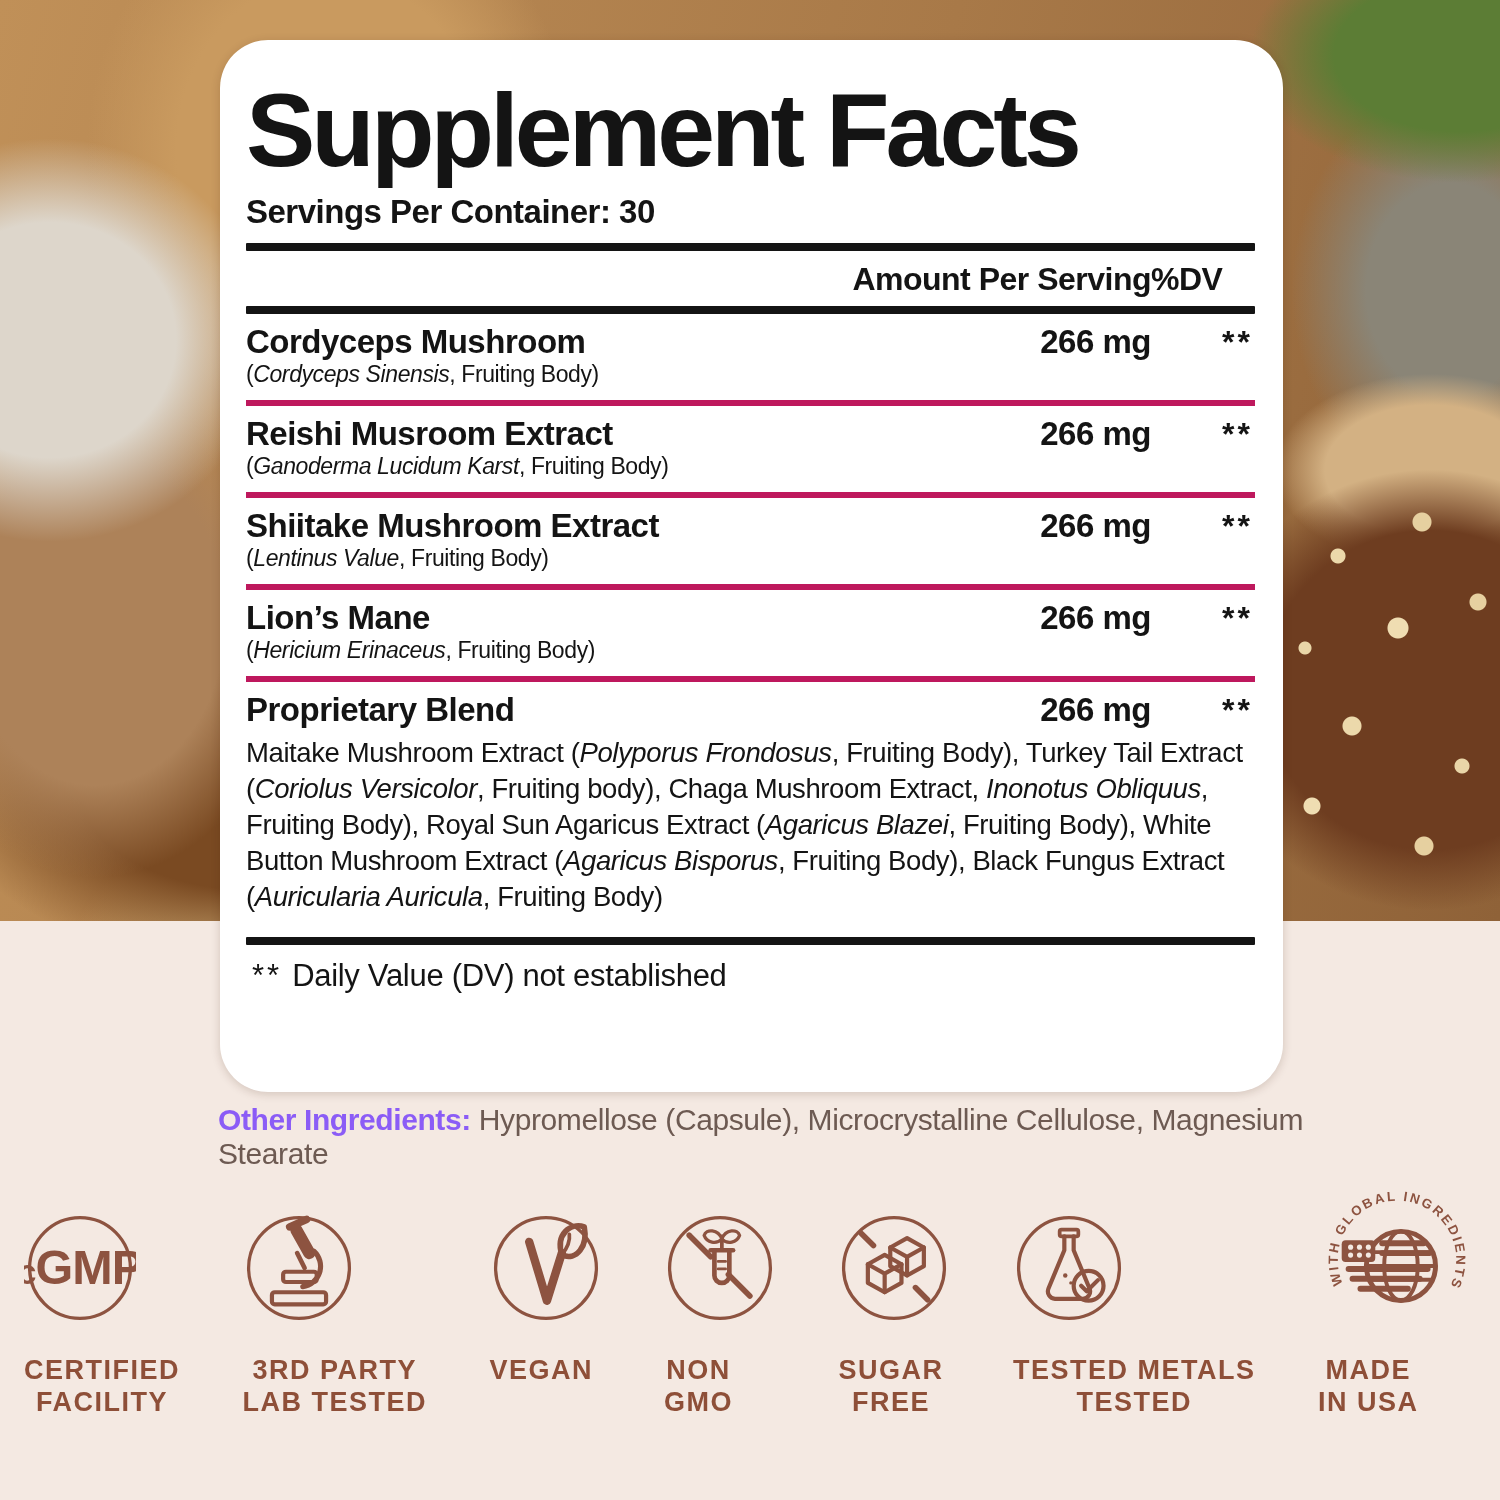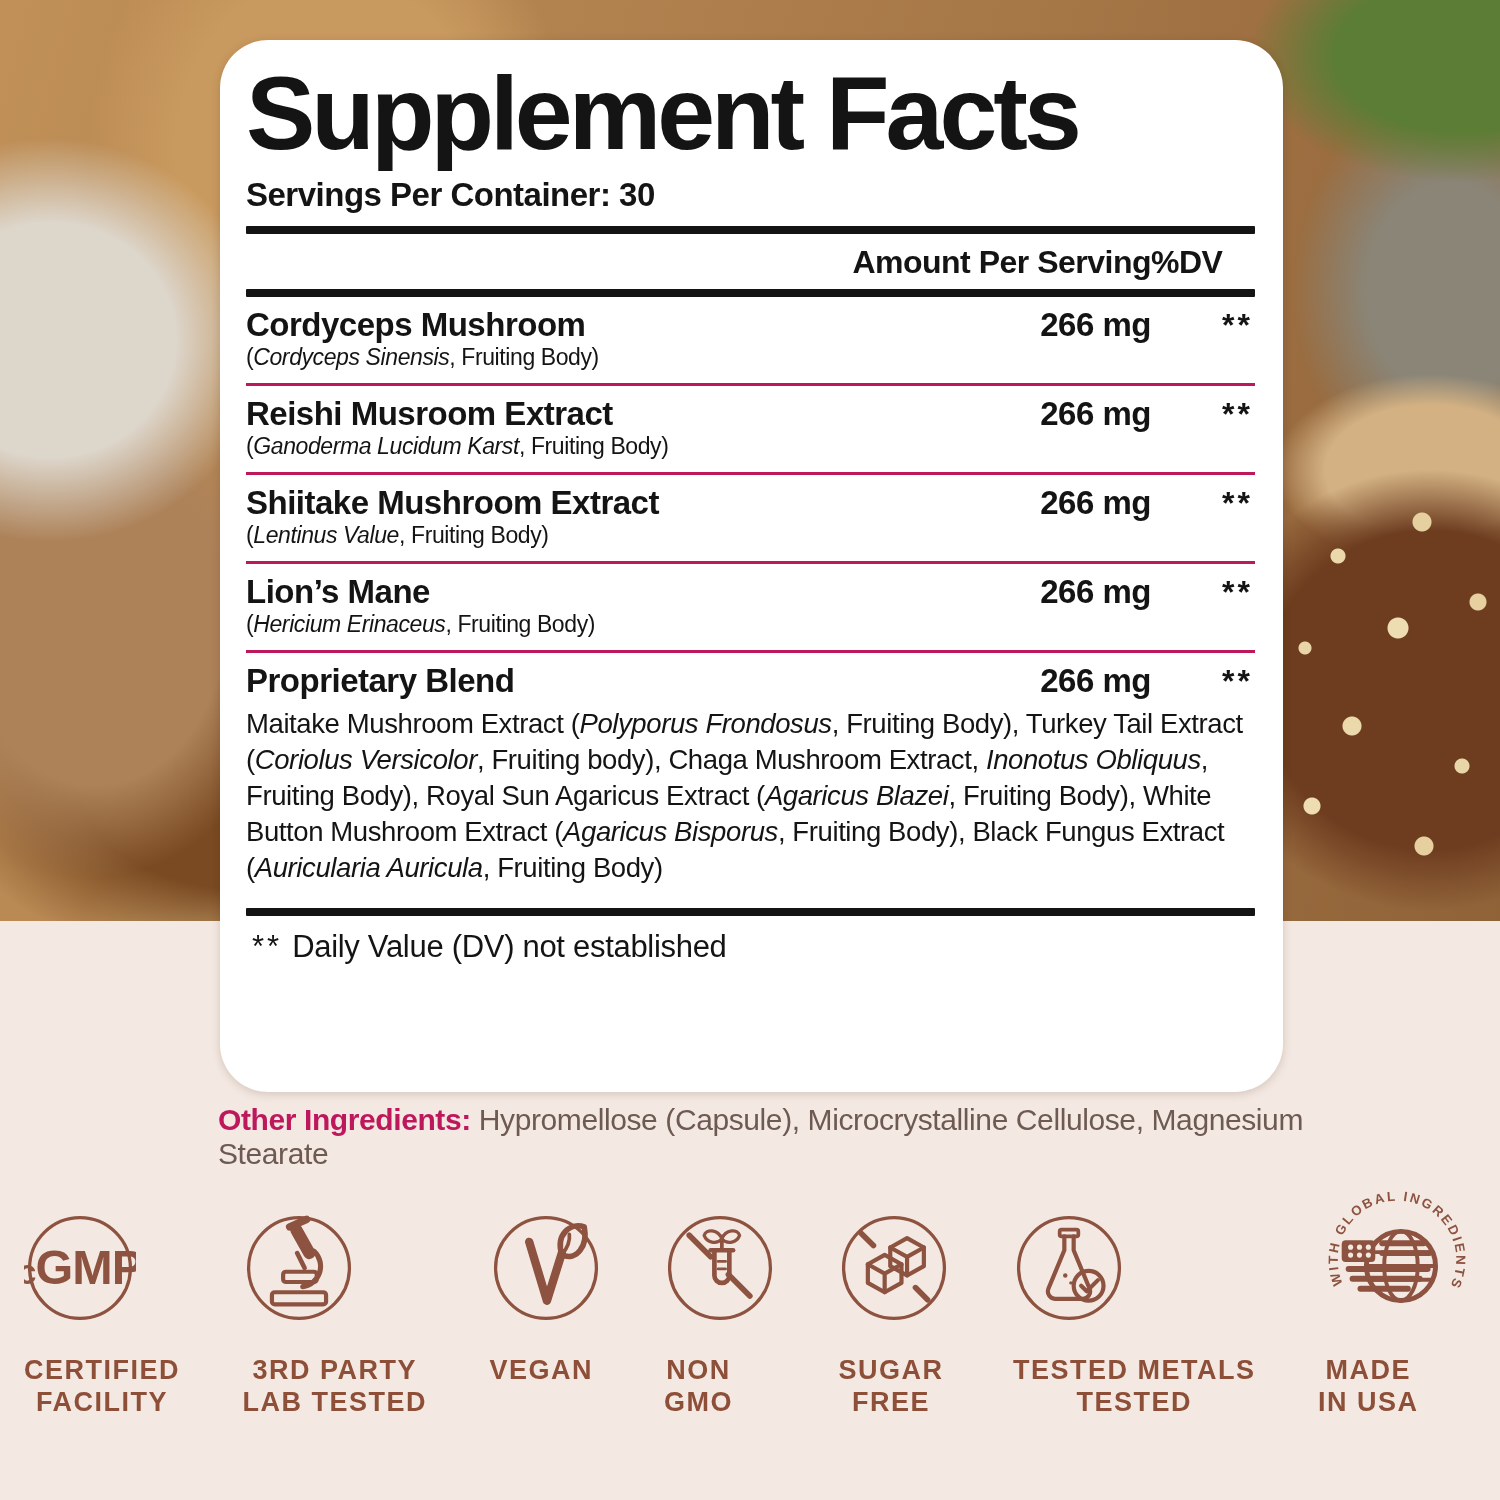--- a/index.html
+++ b/index.html
@@ -41,53 +41,53 @@
       
       radial-gradient(ellipse 430px 240px at 260px 790px,#7a4a22 0 42%,rgba(122,74,34,0) 74%),
       
       radial-gradient(ellipse 430px 210px at 400px 950px,#cdaa74 0 48%,rgba(205,170,116,0) 76%),
       linear-gradient(105deg,#c09058 0%,#a87948 55%,#8f6238 100%);
   }
   
   .card{
     position:absolute;left:220px;top:40px;width:1063px;height:1052px;
     background:#ffffff;border-radius:48px;box-sizing:border-box;
-    padding:20px 28px 0 26px;color:#141414;overflow:hidden;
+    padding:37px 28px 0 26px;color:#141414;overflow:hidden;
     box-shadow:0 2px 10px rgba(60,30,10,.18);
   }
   .sf-title{
     font-size:104px;font-weight:bold;letter-spacing:-4px;line-height:1.02;
     margin:0 0 10px 0;
   }
   .serving{font-size:33px;font-weight:bold;letter-spacing:-.5px;margin:7px 0;}
   .bar{height:8px;background:#141414;border-radius:1px;}
   .bar.top{margin-top:12px;}
   .hdr{
     display:grid;grid-template-columns:1fr max-content 104px;
     align-items:end;font-weight:bold;font-size:32px;letter-spacing:-.5px;
     padding:10px 0 8px 0;
   }
   .hdr .amt{text-align:right;}
   .hdr .dv{padding-right:2px;}
-  .row{border-bottom:3px solid #be185d;padding:9px 0 12px 0;}
+  .row{border-bottom:6px solid #be185d;padding:9px 0 12px 0;}
   .row.last{border-bottom:none;}
   .row-top{display:grid;grid-template-columns:1fr max-content 104px;align-items:baseline;}
   .ing{font-size:33px;font-weight:bold;letter-spacing:-.5px;}
   .amt-v{font-size:33px;font-weight:bold;text-align:right;letter-spacing:-.5px;}
   .dv-v{font-size:32px;font-weight:bold;text-align:right;letter-spacing:3px;padding-right:2px;}
   .sub{font-size:23px;margin-top:0;letter-spacing:-.4px;}
   .blend-desc{font-size:27.5px;line-height:36px;letter-spacing:-.4px;margin-top:6px;padding-bottom:10px;}
   .foot{font-size:31px;padding:13px 0 0 6px;letter-spacing:-.3px;}
   .foot .mark{letter-spacing:3px;margin-right:10px;}
   
   .other{
     position:absolute;left:218px;top:1103px;width:1110px;
     font-size:30px;letter-spacing:-.4px;color:#6d5a52;
   }
-  .other b{color:#be185d;}
+  .other b{color:#8b5cf6;}
   
   .badges{
     position:absolute;left:0;top:1192px;width:1500px;box-sizing:border-box;
     padding:0 24px;display:flex;justify-content:space-between;align-items:flex-start;
   }
   .badge{display:flex;flex-direction:column;align-items:flex-start;flex:none;}
   .iconbox{height:152px;display:flex;align-items:center;justify-content:center;}
   .blabel{
     margin-top:10px;font-size:27px;font-weight:bold;color:#8e4f38;
     letter-spacing:1.5px;text-align:center;line-height:1.2;

